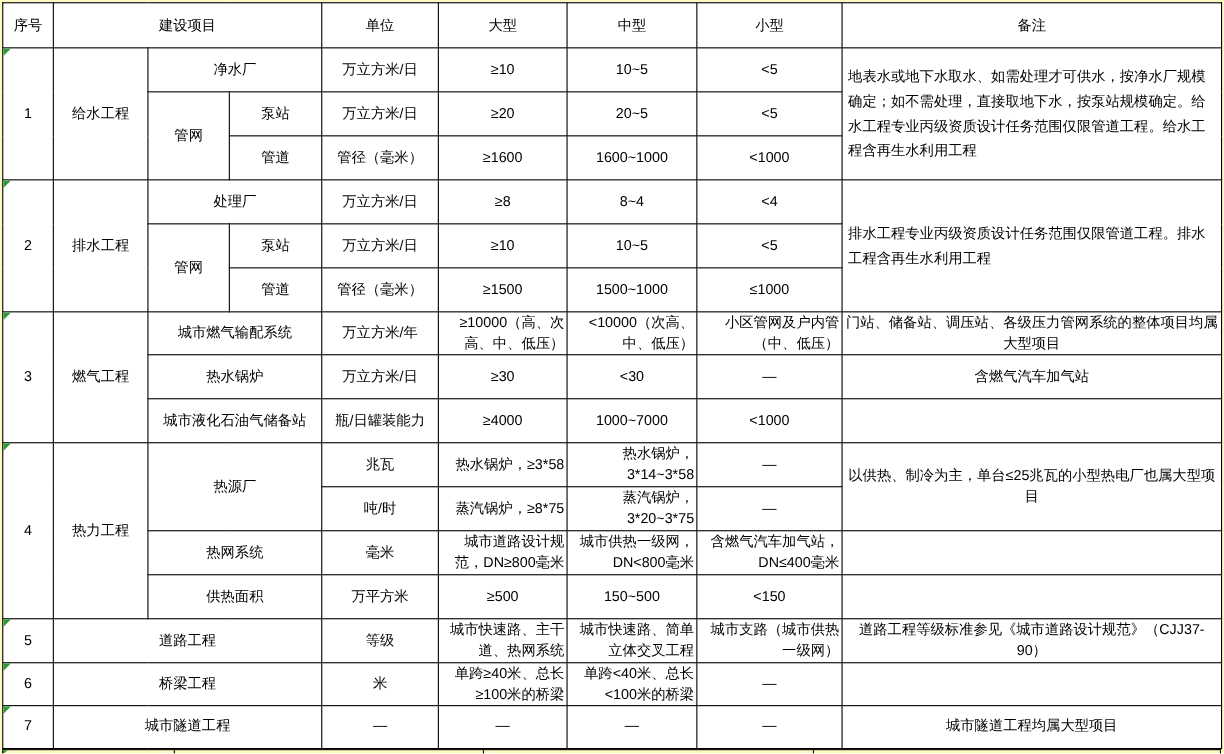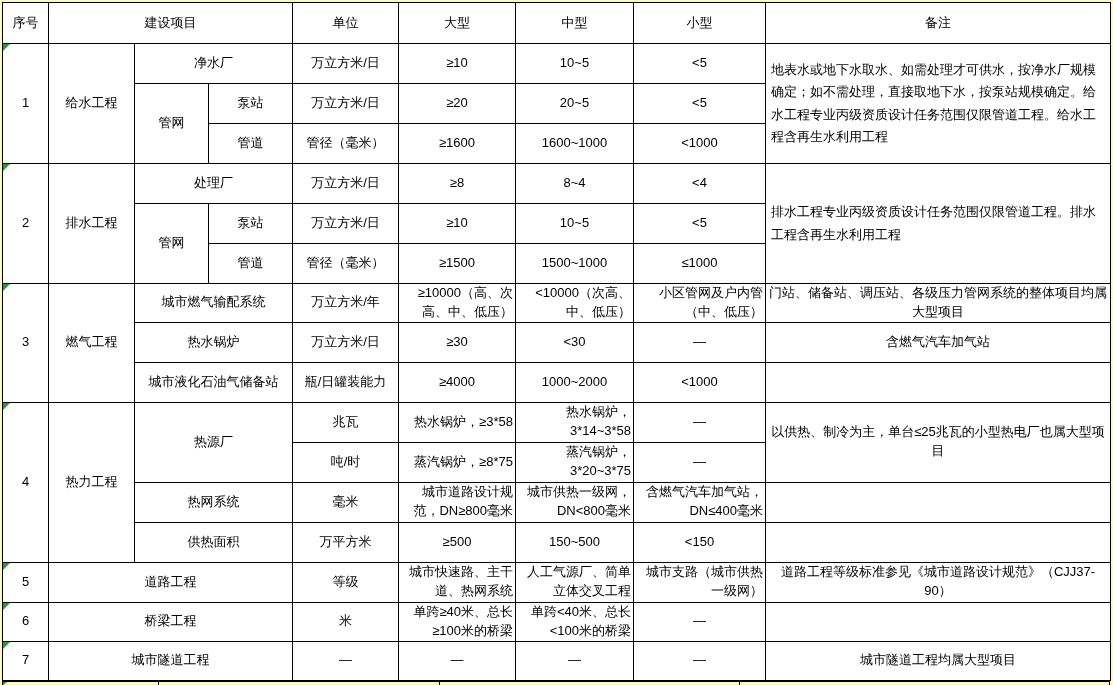--- a/index.html
+++ b/index.html
@@ -133,21 +133,21 @@
       <td>万立方米/日</td>
       <td>≥30</td>
       <td>&lt;30</td>
       <td>—</td>
       <td class="remark">含燃气汽车加气站</td>
     </tr>
     <tr class="h40">
       <td colspan="2">城市液化石油气储备站</td>
       <td>瓶/日罐装能力</td>
       <td>≥4000</td>
-      <td>1000~2000</td>
+      <td>1000~7000</td>
       <td>&lt;1000</td>
       <td class="remark"></td>
     </tr>
 
     <tr class="h40">
       <td class="num" rowspan="4"><span class="tri"></span><span>4</span></td>
       <td rowspan="4">热力工程</td>
       <td colspan="2" rowspan="2">热源厂</td>
       <td>兆瓦</td>
       <td>
@@ -193,21 +193,21 @@
     </tr>
 
     <tr class="h40">
       <td class="num"><span class="tri"></span><span>5</span></td>
       <td colspan="3">道路工程</td>
       <td>等级</td>
       <td>
             <div class="c2">城市快速路、主干道、热网系统</div>
           </td>
       <td>
-            <div class="c2">人工气源厂、简单立体交叉工程</div>
+            <div class="c2">城市快速路、简单立体交叉工程</div>
           </td>
       <td>
             <div class="c2">城市支路（城市供热一级网）</div>
           </td>
       <td class="remark">道路工程等级标准参见《城市道路设计规范》（CJJ37-90）</td>
     </tr>
 
     <tr class="h39">
       <td class="num"><span class="tri"></span><span>6</span></td>
       <td colspan="3">桥梁工程</td>

